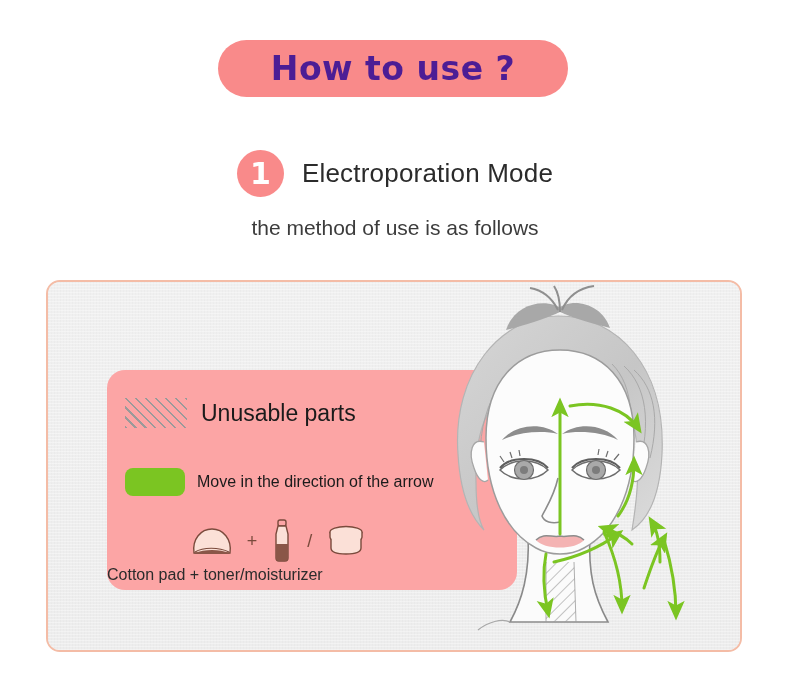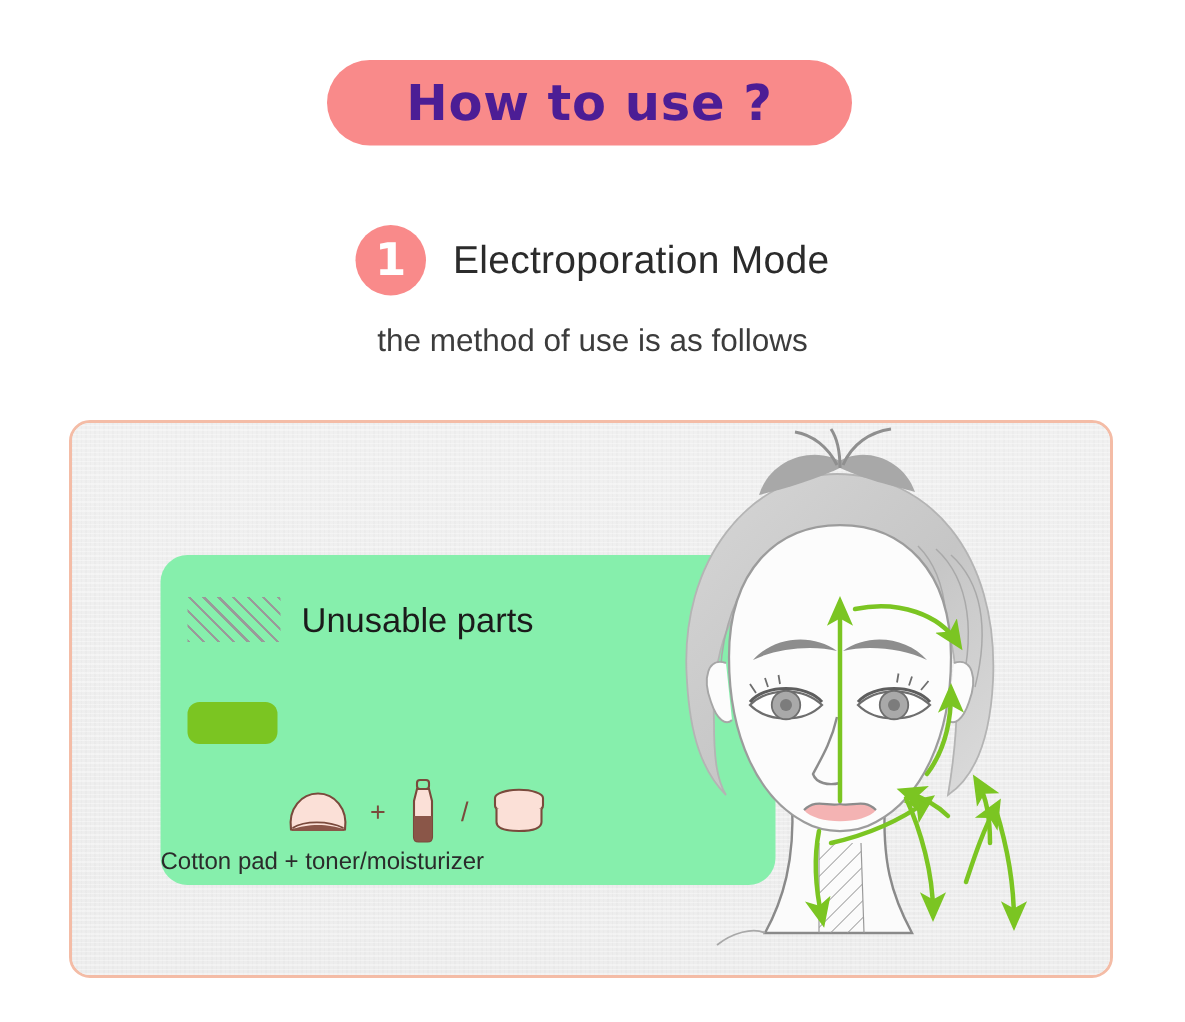--- a/index.html
+++ b/index.html
@@ -98,21 +98,21 @@
     pointer-events: none;
   }
 
   
   #legend-card {
     position: absolute;
     left: 59px;
     top: 88px;
     width: 410px;
     height: 220px;
-    background: #86efac;
+    background: #fca5a5;
     border-radius: 18px;
   }
   .legend-row {
     position: absolute;
     display: flex;
     align-items: center;
   }
   #legend-row-unusable { left: 18px; top: 28px; }
   #hatch-swatch {
     width: 62px;
@@ -190,20 +190,21 @@
 
   <div id="legend-card">
 
     <div class="legend-row" id="legend-row-unusable">
       <div id="hatch-swatch"></div>
       <div id="legend-unusable-label">Unusable parts</div>
     </div>
 
     <div class="legend-row" id="legend-row-arrow">
       <div id="green-swatch"></div>
+      <div id="legend-arrow-label">Move in the direction of the arrow</div>
     </div>
 
     <div id="legend-icons-row">
 
       <svg width="46" height="36" viewBox="0 0 46 36">
         <path d="M5 30 C3 16 12 6 23 6 C34 6 43 16 41 30 Z" fill="#FBE0D7" stroke="#7A4A3C" stroke-width="1.4"></path>
         <path d="M6 29 C14 24 30 24 40 29" fill="none" stroke="#7A4A3C" stroke-width="1.2"></path>
         <path d="M6 30 C15 26 31 26 40 30 L41 31 L5 31 Z" fill="#8A5648"></path>
       </svg>
 

